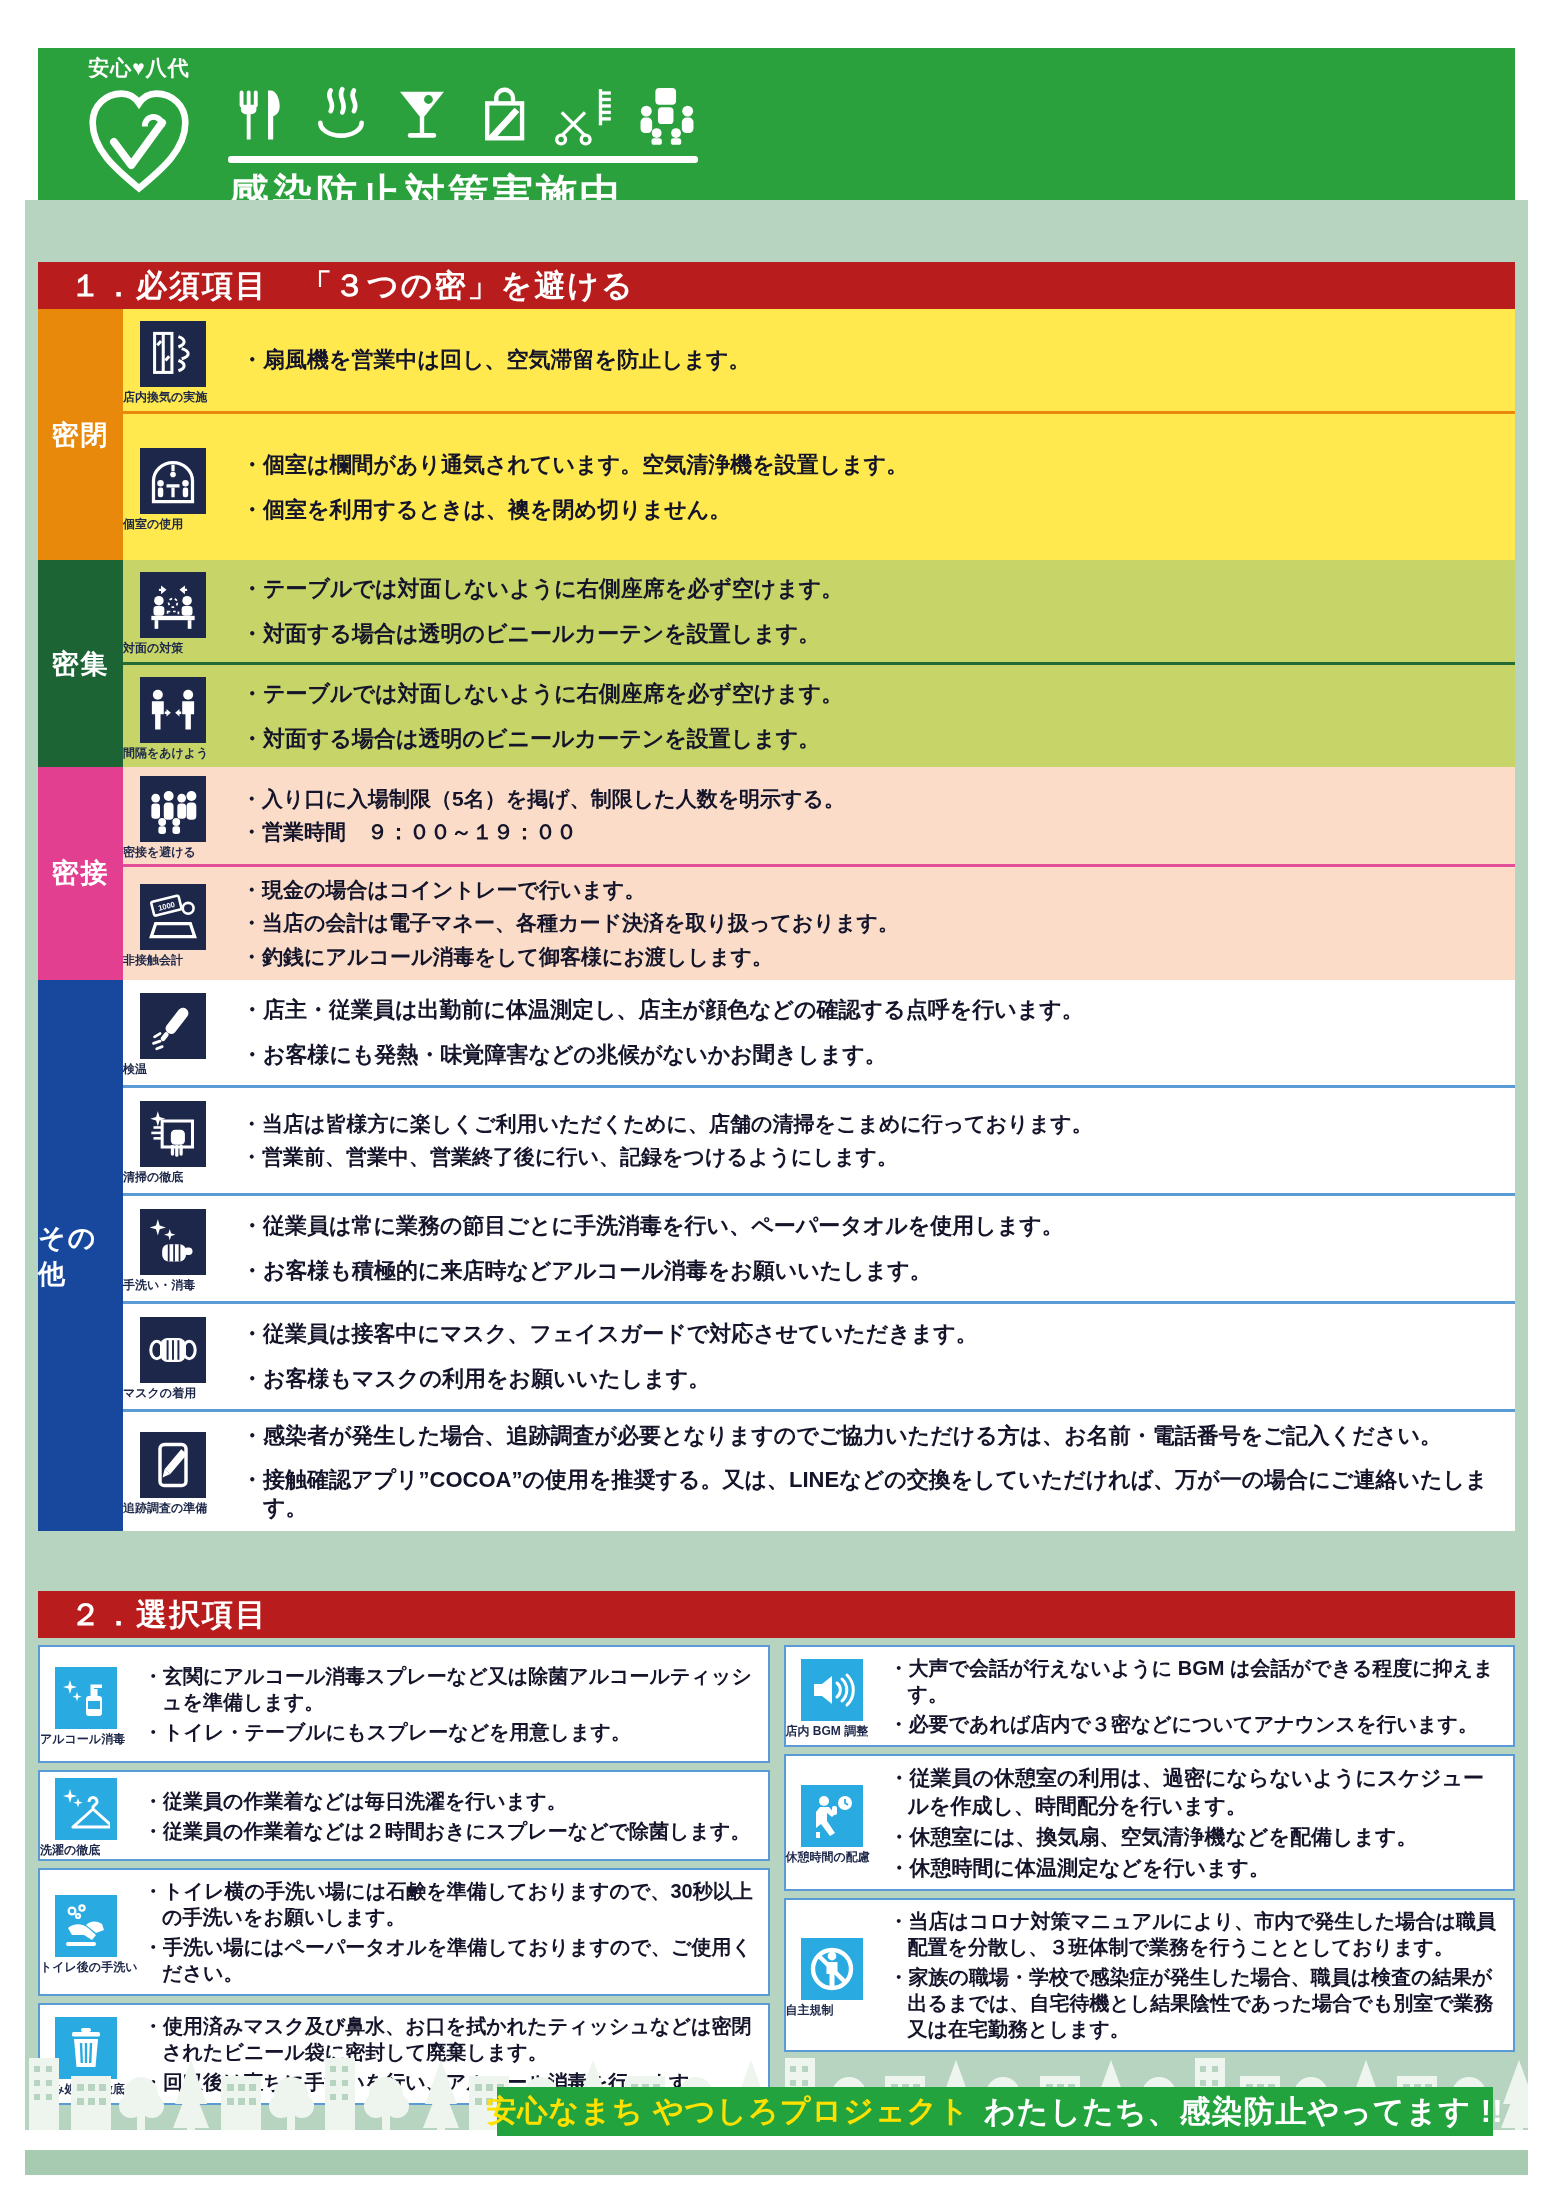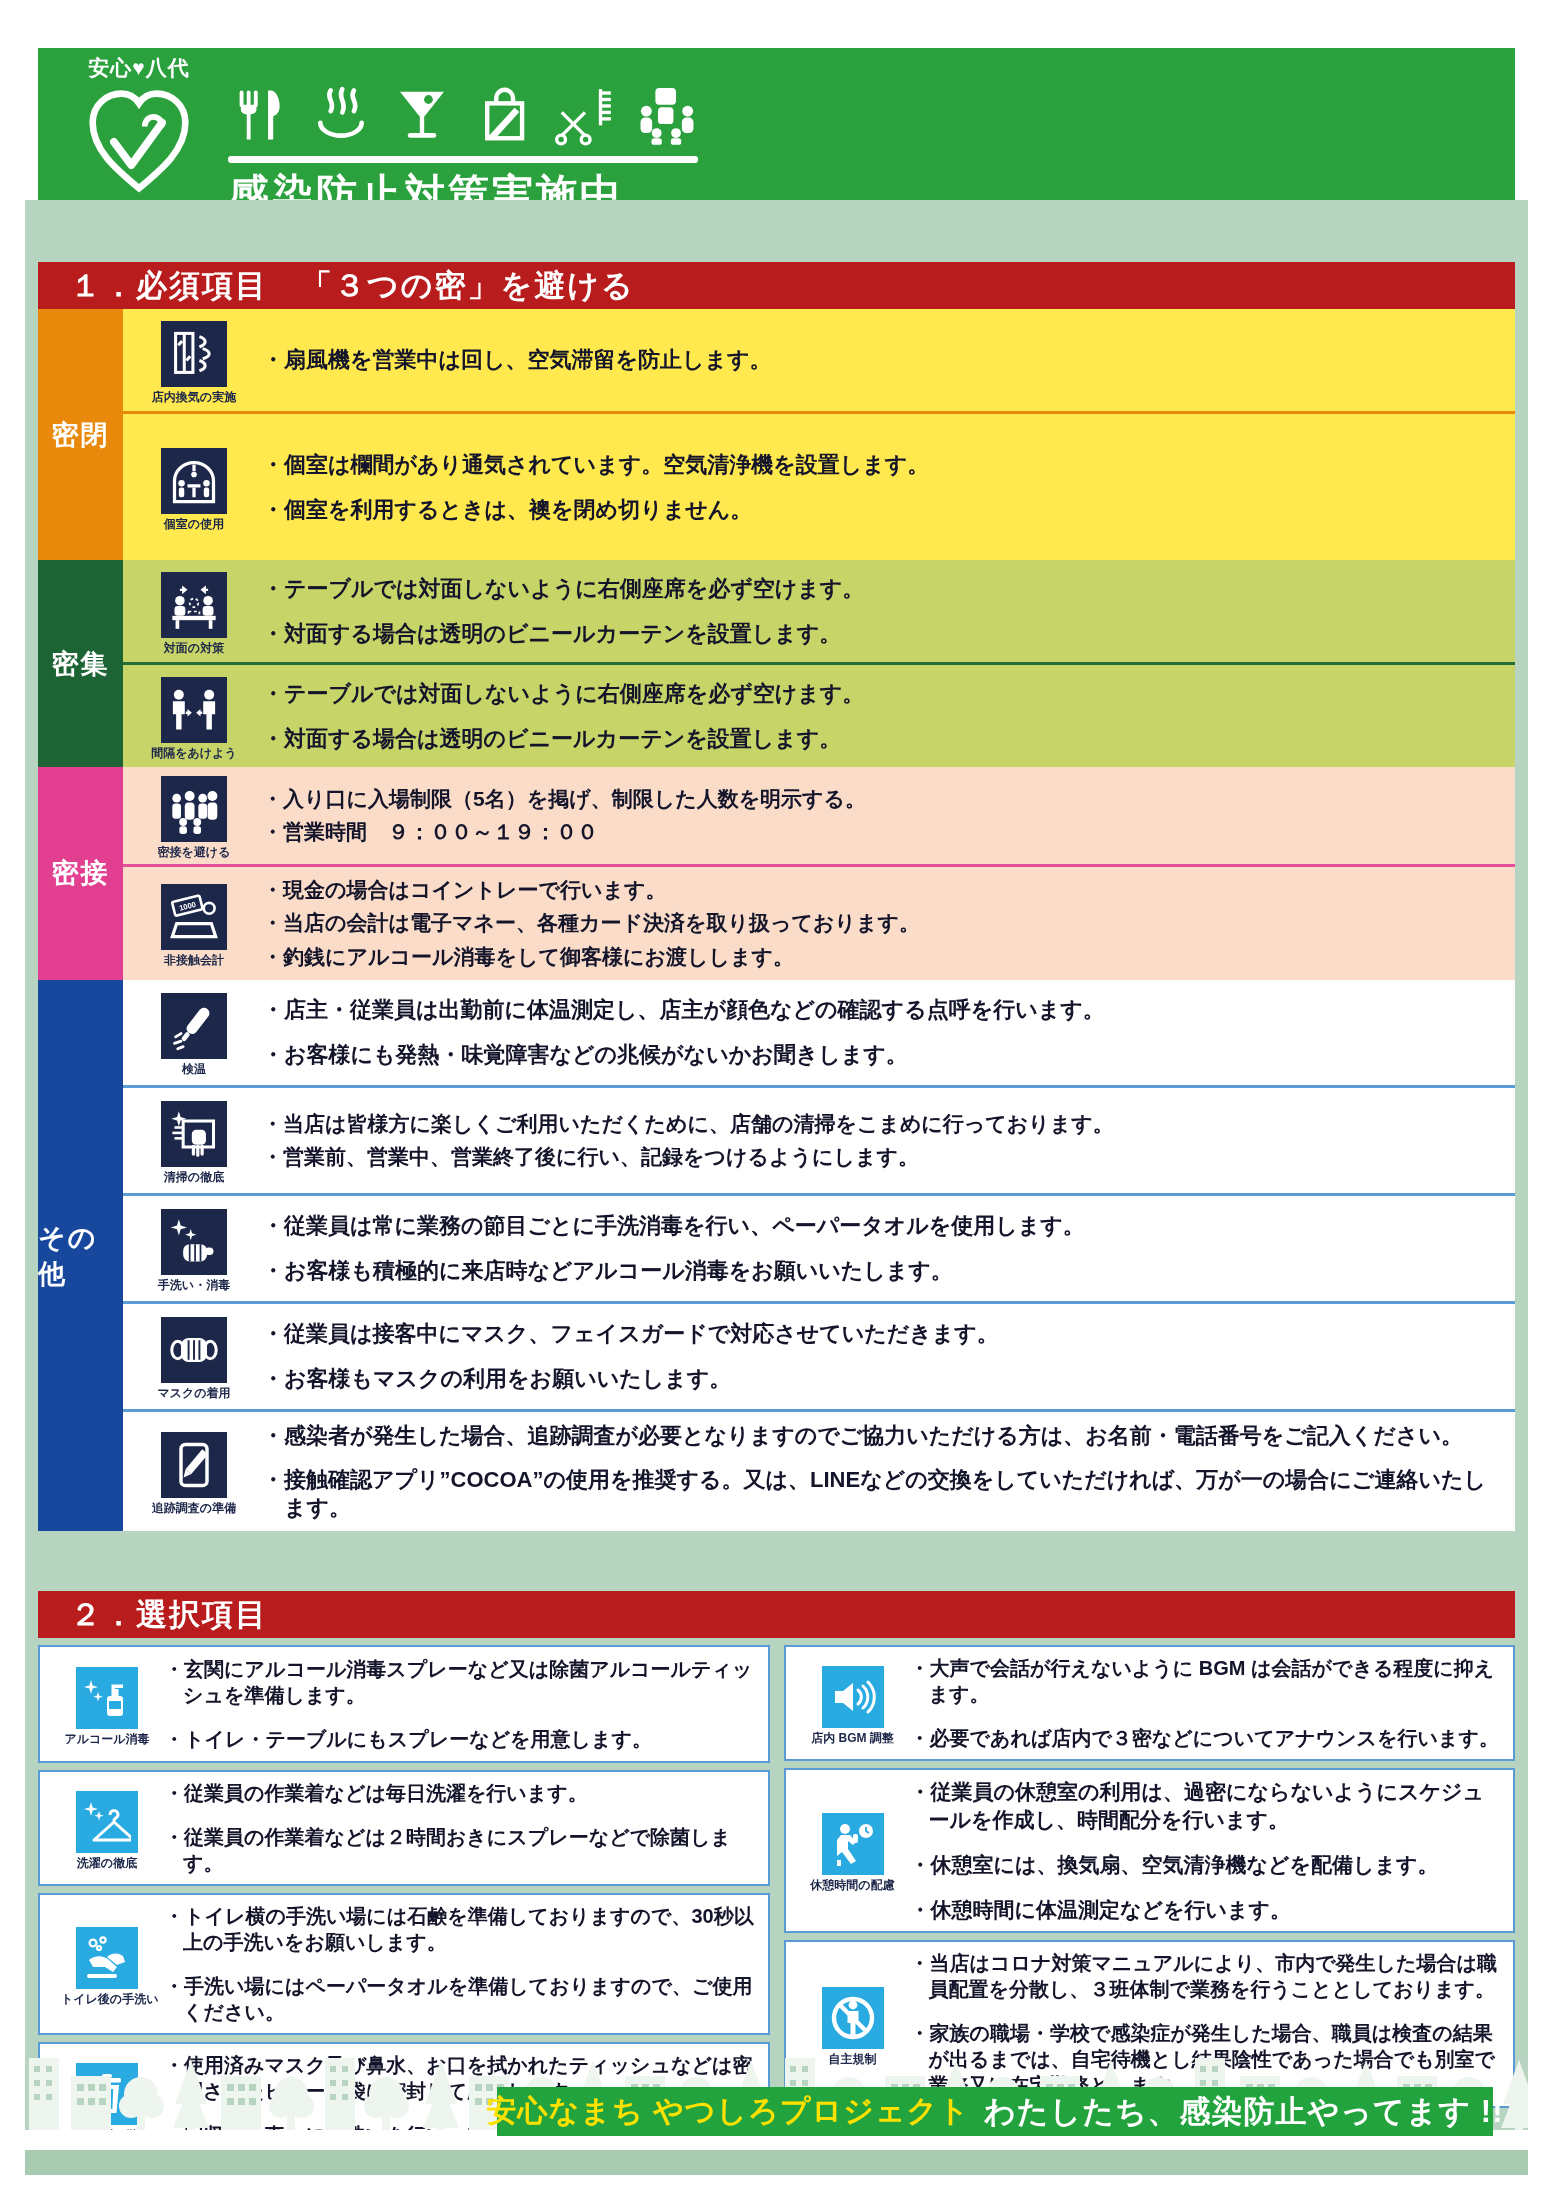--- a/index.html
+++ b/index.html
@@ -26,21 +26,21 @@
   .sec1{padding-top:62px;}
   .sec2{padding-top:60px;}
   .sec-header{height:47px;background:#b91c1c;color:#fff;font-size:31px;font-weight:bold;
     display:flex;align-items:center;padding-left:32px;letter-spacing:2px;box-sizing:border-box;}
 
   .group{display:flex;}
   .group-label{width:85px;color:#fff;font-size:27px;font-weight:bold;display:flex;align-items:center;justify-content:center;letter-spacing:2px;flex:0 0 85px;}
   .group-rows{flex:1;display:flex;flex-direction:column;}
   .row{display:flex;align-items:center;}
   .row + .row{border-top:3px solid transparent;}
-  .tile{width:100px;flex:0 0 100px;text-align:center;padding-top:6px;padding-left:21px;}
+  .tile{width:100px;flex:0 0 100px;text-align:left;padding-top:6px;}
   .tile .sq{width:66px;height:66px;margin:0 auto;display:flex;align-items:center;justify-content:center;}
   .tile .sq svg{width:52px;height:52px;}
   .tile .cap{font-size:12px;font-weight:bold;color:#1d2749;margin-top:2px;white-space:nowrap;}
   .lines{flex:1;display:flex;flex-direction:column;justify-content:center;gap:17px;padding:10px 24px 10px 8px;}
   .lines.tight{gap:7px;}
   .line{font-size:22px;font-weight:bold;color:#14142a;line-height:1.25;padding-left:32px;text-indent:-22px;margin:0;}
   .lines.tight .line{font-size:21px;}
 
   .g0 .row:nth-child(1){min-height:102px;}
   .g0 .row:nth-child(2){min-height:146px;}
@@ -48,21 +48,21 @@
   .g2 .row{min-height:97px;}
   .g3 .row{min-height:105px;}
 
   
   .sec2-grid{display:flex;gap:14px;margin-top:0;}
   .s2col{flex:1;display:flex;flex-direction:column;gap:7px;padding-top:7px;}
   .item{background:#fff;border:2px solid #5b9bd5;display:flex;align-items:center;box-sizing:border-box;}
   .item .tile{width:92px;flex:0 0 92px;}
   .item .sq{width:62px;height:62px;background:#29abe2;}
   .item .sq svg{width:48px;height:48px;}
-  .item .lines{gap:18px;padding:8px 12px 8px 2px;}
+  .item .lines{gap:4px;padding:8px 12px 8px 2px;}
   .item .line{font-size:20px;line-height:1.3;padding-left:28px;text-indent:-19px;}
   .col0 .item:nth-child(1){min-height:118px;}
   .col0 .item:nth-child(2){min-height:80px;}
   .col0 .item:nth-child(3){min-height:100px;}
   .col0 .item:nth-child(4){min-height:100px;}
   .col1 .item:nth-child(1){min-height:94px;}
   .col1 .item:nth-child(2){min-height:112px;}
   .col1 .item:nth-child(3){min-height:126px;}
 
   

